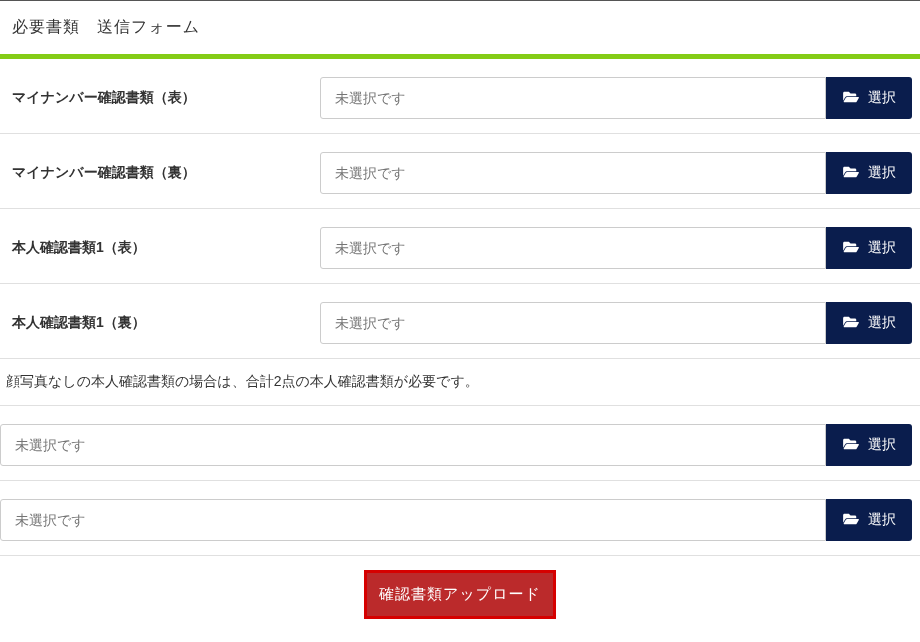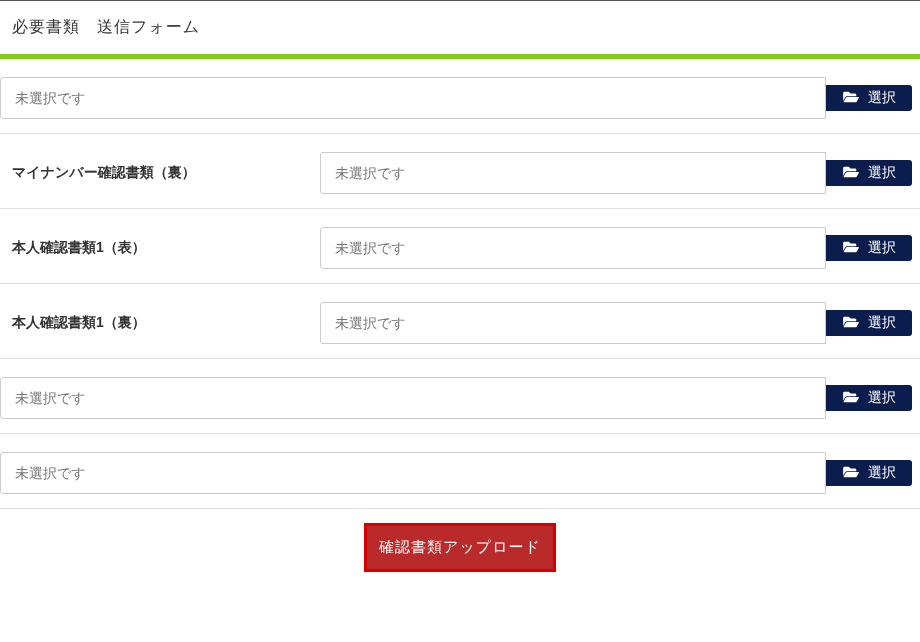--- a/index.html
+++ b/index.html
@@ -4,35 +4,36 @@
   <style>
     * { box-sizing: border-box; margin: 0; padding: 0; }
     body { font-family: "Hiragino Sans", "Meiryo", sans-serif; font-size: 14px; color: #333; width: 920px; }
     .form-container { width: 100%; }
     .form-title-section { border-top: 1px solid #555; border-bottom: 5px solid #84cc16; padding: 16px 12px; }
     .form-title { font-size: 16px; font-weight: normal; letter-spacing: 1px; }
     .row { display: flex; align-items: center; padding: 18px 0 14px 0; border-bottom: 1px solid #e0e0e0; }
     .row-label { width: 320px; padding-left: 12px; font-weight: bold; font-size: 14px; }
     .row-input-wrap { flex: 1; display: flex; align-items: center; gap: 0; padding-right: 8px; }
     .file-input { flex: 1; height: 42px; border: 1px solid #ccc; border-radius: 3px 0 0 3px; padding: 0 14px; font-size: 14px; color: #999; background: #fff; outline: none; }
-    .select-btn { background: #0a1d4d; color: #fff; border: none; height: 26px; padding: 0 16px; border-radius: 0 3px 3px 0; cursor: pointer; font-size: 14px; display: flex; align-items: center; gap: 8px; }
+    .select-btn { background: #0a1d4d; color: #fff; border: none; height: 42px; padding: 0 16px; border-radius: 0 3px 3px 0; cursor: pointer; font-size: 14px; display: flex; align-items: center; gap: 8px; }
     .select-btn svg { width: 18px; height: 14px; fill: #fff; }
     .note-text { padding: 14px 6px; font-size: 14px; color: #333; border-bottom: 1px solid #e0e0e0; }
     .submit-wrap { text-align: center; padding: 14px 0; }
     .submit-btn { background: #bb2a2b; color: #fff; border: 3px solid #d60000; padding: 12px 12px; font-size: 15px; cursor: pointer; letter-spacing: 1px; }
   </style>
 </head>
 <body>
 
 <div class="form-container">
   <div class="form-title-section">
     <div class="form-title">必要書類　送信フォーム</div>
   </div>
 
   <div class="row">
+    <div class="row-label">マイナンバー確認書類（表）</div>
     <div class="row-input-wrap">
       <input class="file-input" readonly="" placeholder="未選択です" style="">
       <button class="select-btn">
         <span><svg viewBox="0 0 576 512">
               <path d="M572.694 292.093L500.27 416.248A63.997 63.997 0 0 1 444.989 448H45.025c-18.523 0-30.064-20.093-20.731-36.093l72.424-124.155A64 64 0 0 1 152 256h399.964c18.523 0 30.064 20.093 20.73 36.093zM152 224h328v-48c0-26.51-21.49-48-48-48H272l-64-64H48C21.49 64 0 85.49 0 112v278.046l69.077-118.418C86.214 242.25 117.989 224 152 224z"></path>
             </svg></span>
         <span>選択</span>
       </button>
     </div>
   </div>
@@ -69,20 +70,21 @@
       <input class="file-input" readonly="" placeholder="未選択です" style="">
       <button class="select-btn">
         <span><svg viewBox="0 0 576 512">
               <path d="M572.694 292.093L500.27 416.248A63.997 63.997 0 0 1 444.989 448H45.025c-18.523 0-30.064-20.093-20.731-36.093l72.424-124.155A64 64 0 0 1 152 256h399.964c18.523 0 30.064 20.093 20.73 36.093zM152 224h328v-48c0-26.51-21.49-48-48-48H272l-64-64H48C21.49 64 0 85.49 0 112v278.046l69.077-118.418C86.214 242.25 117.989 224 152 224z"></path>
             </svg></span>
         <span>選択</span>
       </button>
     </div>
   </div>
 
+  <div class="note-text">顔写真なしの本人確認書類の場合は、合計2点の本人確認書類が必要です。</div>
 
   <div class="row">
     <div class="row-input-wrap">
       <input class="file-input" readonly="" placeholder="未選択です" style="">
       <button class="select-btn">
         <span><svg viewBox="0 0 576 512">
               <path d="M572.694 292.093L500.27 416.248A63.997 63.997 0 0 1 444.989 448H45.025c-18.523 0-30.064-20.093-20.731-36.093l72.424-124.155A64 64 0 0 1 152 256h399.964c18.523 0 30.064 20.093 20.73 36.093zM152 224h328v-48c0-26.51-21.49-48-48-48H272l-64-64H48C21.49 64 0 85.49 0 112v278.046l69.077-118.418C86.214 242.25 117.989 224 152 224z"></path>
             </svg></span>
         <span>選択</span>
       </button>

